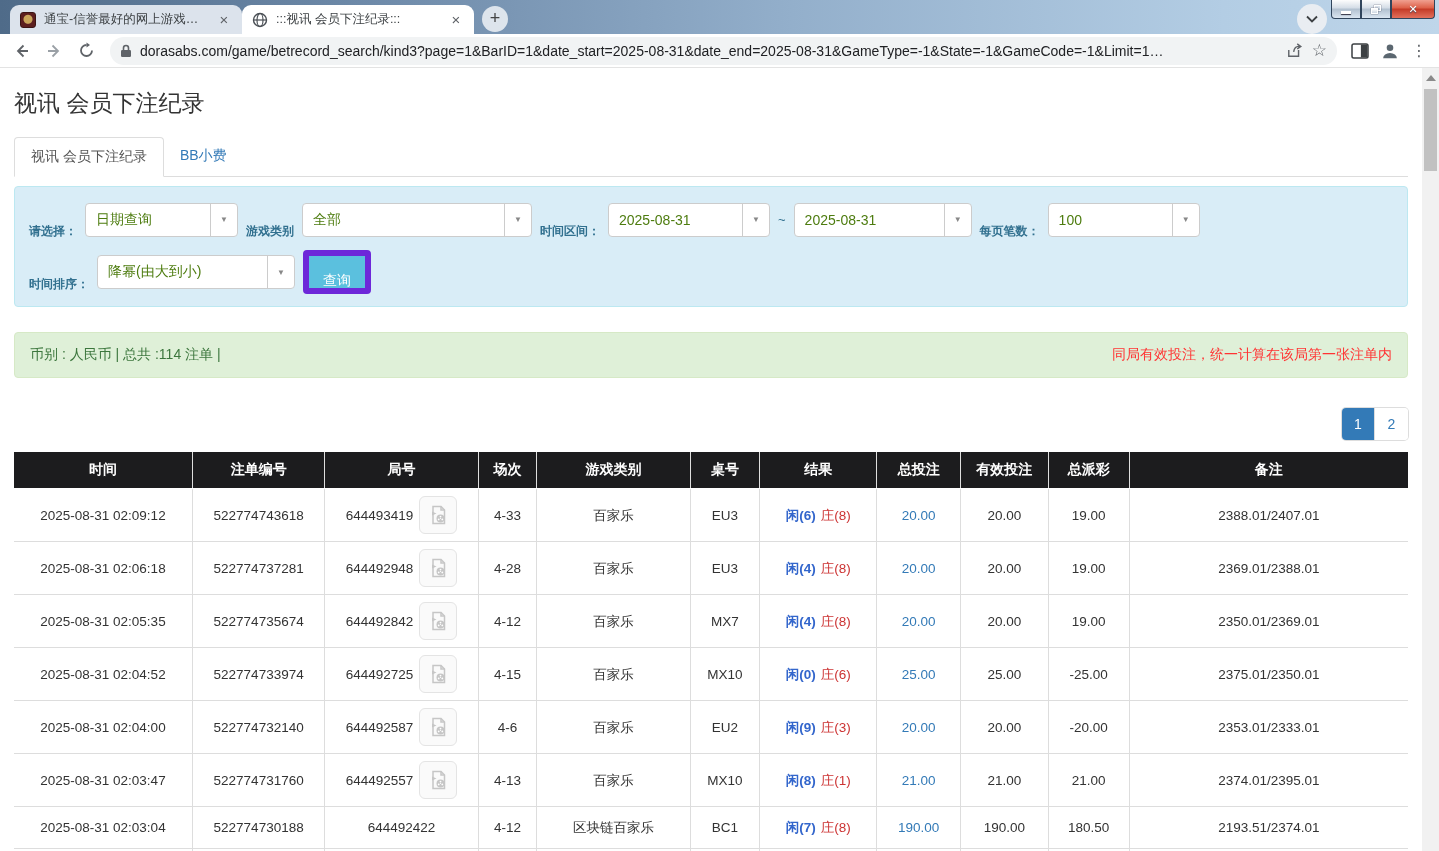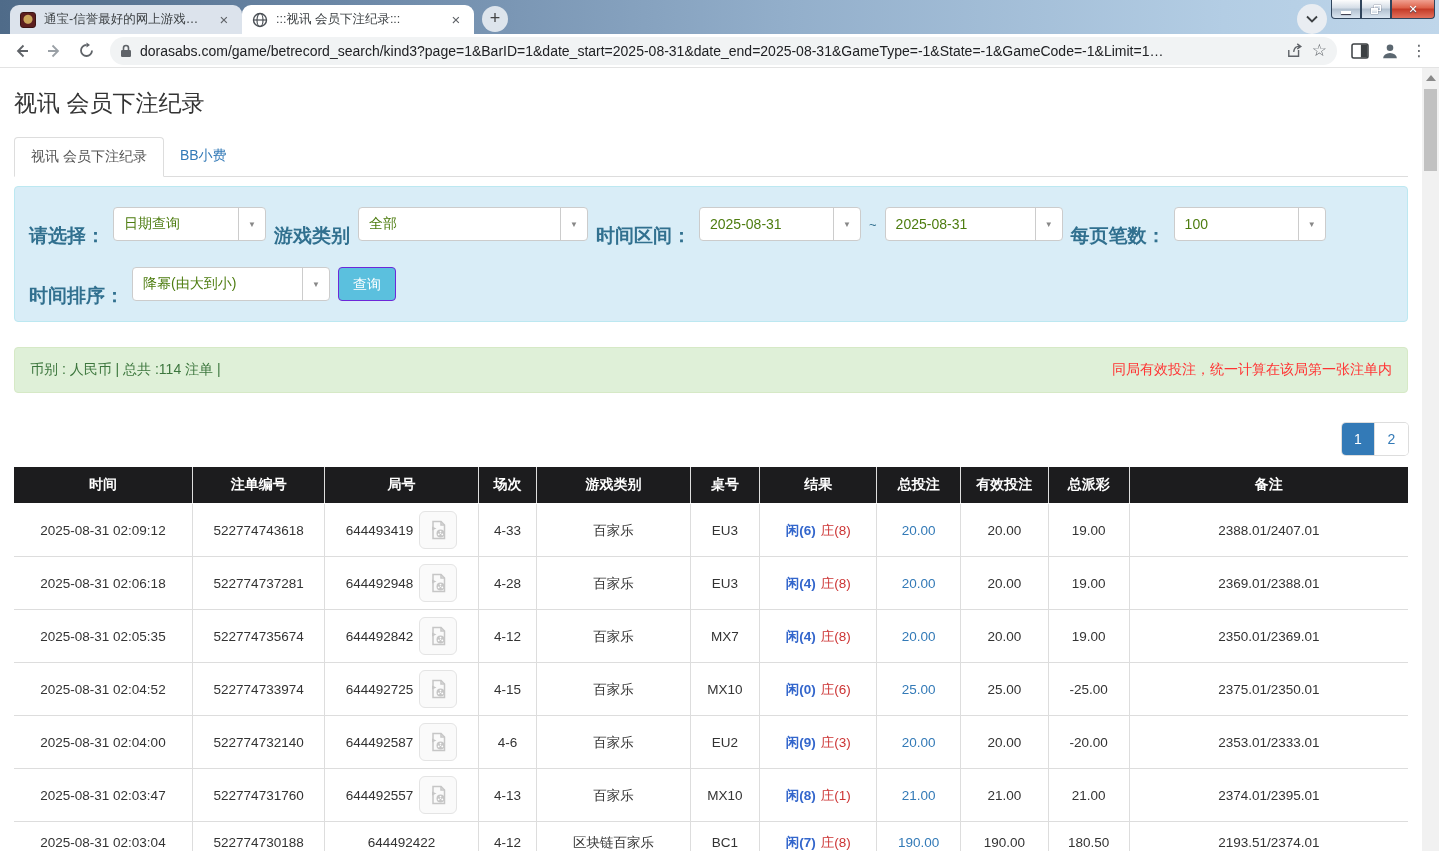--- a/index.html
+++ b/index.html
@@ -63,29 +63,29 @@
   .nav-tabs { display:flex; border-bottom:1px solid #ddd; }
   .nav-tab { padding:10px 16px; font-size:14px; cursor:pointer; }
   .nav-tab.active { color:#555; background:#fff; border:1px solid #ddd; border-bottom:1px solid #fff;
     border-radius:4px 4px 0 0; margin-bottom:-1px; }
   .nav-tab.link { color:#337ab7; }
 
   .filter-panel { margin-top:9px; background:#d9edf7; border:1px solid #bce8f1; border-radius:4px;
     padding:12px 14px; }
   .filter-row { display:flex; align-items:center; gap:8px; margin-bottom:10px; }
   .filter-row:last-child { margin-bottom:0; }
-  .flabel { font-size:19px; font-weight:bold; color:#31708f; white-space:nowrap;margin-top:24px; }
+  .flabel { font-size:12px; font-weight:bold; color:#31708f; white-space:nowrap;margin-top:24px; }
   .tilde { color:#31708f; font-size:13px; }
   .sel { height:34px; background:#fff; border:1px solid #ccc; border-radius:4px; display:flex;
     align-items:stretch; cursor:pointer; }
   .sel-val { flex:1; display:flex; align-items:center; padding:0 10px; font-size:14px; color:#4d7c0f;
     white-space:nowrap; overflow:hidden; }
   .sel-caret { width:27px; border-left:1px solid #ccc; display:flex; align-items:center;
     justify-content:center; font-size:8px; color:#888; }
-  .btn-search { height:34px; padding:8px 14px; background:#5bc0de; border:1px solid #6d28d9;
+  .btn-search { height:34px; padding:16px 14px; background:#5bc0de; border:6px solid #6d28d9;
     border-radius:4px; color:#fff; font-size:14px; cursor:pointer; }
 
   .info-bar { margin-top:25px; background:#dff0d8; border:1px solid #d6e9c6; border-radius:4px;
     padding:13px 15px; display:flex; justify-content:space-between; align-items:center; font-size:14px; }
   .info-left { color:#3c763d; }
   .info-right { color:#ff3333; }
 
   .pager-wrap { display:flex; justify-content:flex-end; margin:30px 0 12px; }
   .pager { display:flex; border-radius:4px; overflow:hidden; box-shadow:0 0 0 1px #ddd; }
   .page-btn { min-width:33px; height:32px; display:flex; align-items:center; justify-content:center;

